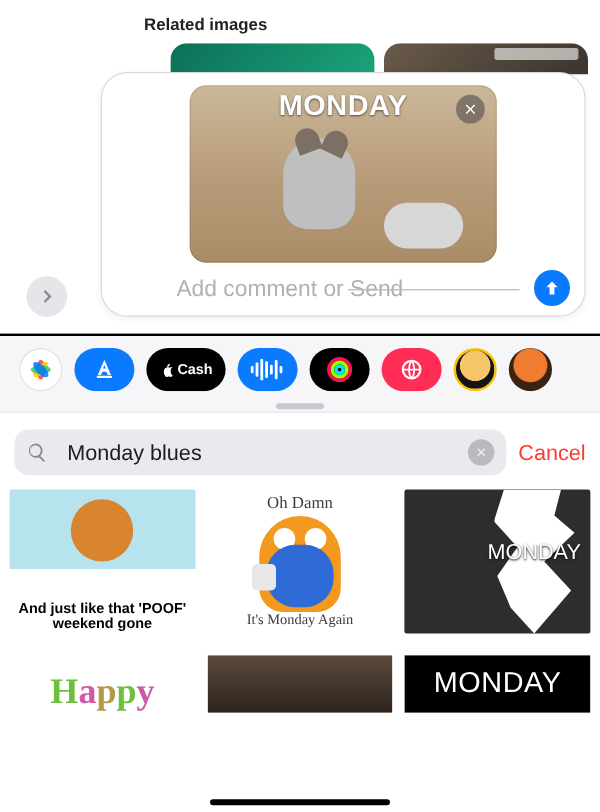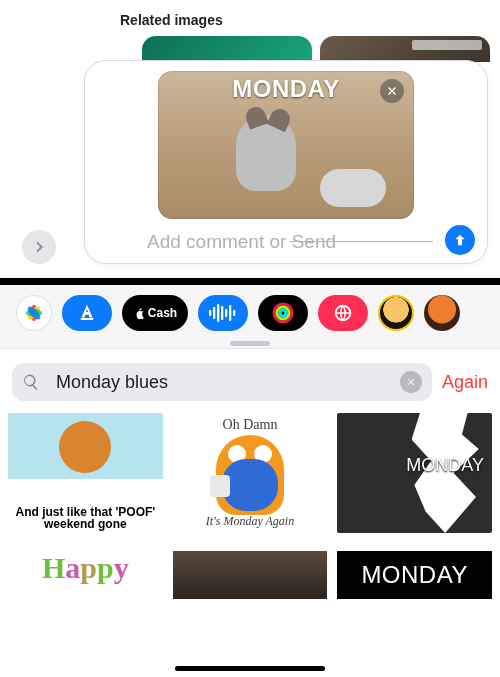--- a/index.html
+++ b/index.html
@@ -107,21 +107,21 @@
     .expand-chevron svg{ width:16px; height:16px; stroke:#8e8e93; stroke-width:3; fill:none; }
 
     
     .arrow-ann {
       position:absolute; left:260px; top:226px; width:170px; height:28px; pointer-events:none;
     }
 
     
     .drawer {
       margin-top: 14px; padding: 10px 6px 2px 6px;
-      background:#f6f6f8; border-top:7px solid #000000; border-bottom:1px solid #e5e5ea;
+      background:#f6f6f8; border-top:2px solid #000000; border-bottom:1px solid #e5e5ea;
       position: relative;
     }
     .drawer-row { display:flex; align-items:center; gap:10px; overflow-x:auto; padding: 0 10px; }
     .drawer-row::-webkit-scrollbar{ display:none; }
     .pill { height:36px; border-radius:18px; display:flex; align-items:center; justify-content:center; flex-shrink:0; }
     .pill.round { width:36px; }
     .pill svg { display:block; }
     .photos { background:#fff; box-shadow:inset 0 0 0 1px #e0e0e4; }
     .appstore{ background:#0a7aff; width:50px; }
     .cash{ background:#000; width:66px; color:#fff; font-size:12px; font-weight:600; gap:3px; }
@@ -166,32 +166,32 @@
     .t2{ background:#fff; }
     .t2 .topline{ position:absolute; top:4px; left:0; right:0; text-align:center;
       font-family: Georgia, serif; font-size:14px; color:#3c3c3c;}
     .t2 .garf{ position:absolute; left:50%; top:22px; transform:translateX(-50%);
       width:68px; height:80px; background:#f39a1e; border-radius:34px 34px 20px 20px;}
     .t2 .eye{position:absolute; width:18px; height:18px; background:#fff; border-radius:50%; top:10px;}
     .t2 .eye.l{left:12px;} .t2 .eye.r{right:12px;}
     .t2 .robe{position:absolute; left:6px; top:24px; width:56px; height:52px; background:#2e6bd6; border-radius:24px;}
     .t2 .mug{position:absolute; left:-6px; top:40px; width:20px; height:22px; background:#e8e8ea; border-radius:4px;}
     .t2 .botline{ position:absolute; bottom:4px; left:0; right:0; text-align:center;
-      font-family: Georgia, serif; font-style:italic; font-size:12px; color:#3c3c3c;}
+      font-family: Georgia, serif; font-size:12px; color:#3c3c3c;}
     .t3{ background:#2d2d2d; }
     .t3 .rip{ position:absolute; left:48%; top:0; width:70px; height:100%; background:#fff;
       clip-path: polygon(12% 0,80% 0,72% 18%,96% 30%,60% 50%,92% 70%,48% 100%,20% 82%,4% 60%,28% 40%,0 22%);
     }
     .t3 .label{
       position:absolute; right:8px; top:42px; color:#fff; font-family: Impact, "Arial Black", sans-serif;
       font-size:18px; text-shadow:0 1px 2px #000;
     }
 
     .grid2{ display:grid; grid-template-columns: repeat(3, 1fr); gap:10px; padding:0 8px 0 8px; }
-    .tile2{ height:48px; display:flex; align-items:flex-start; justify-content:center; overflow:hidden; }
+    .tile2{ height:48px; display:flex; align-items:flex-end; justify-content:center; overflow:hidden; }
     .happy{
       font-family: "Comic Sans MS", cursive; font-size:30px; font-weight:700;
     }
     .happy span:nth-child(1){color:#6fbf3e;}
     .happy span:nth-child(2){color:#cc5aa6;}
     .happy span:nth-child(3){color:#b59a4a;}
     .happy span:nth-child(4){color:#6fbf3e;}
     .happy span:nth-child(5){color:#cc5aa6;}
     .dim{ background: linear-gradient(#5b4a3c,#2d241e); width:100%; height:100%; }
     .mon2{ background:#000; width:100%; height:100%; display:flex; align-items:center; justify-content:center; }
@@ -316,21 +316,21 @@
       <path d="M10 2a8 8 0 015.3 13.9l5.4 5.4-1.4 1.4-5.4-5.4A8 8 0 1110 2zm0 2a6 6 0 100 12 6 6 0 000-12z"></path>
     </svg>
     <input class="search-text" value="Monday blues" style="">
     <div class="clear-btn">
       <svg viewBox="0 0 24 24">
           <line x1="5" y1="5" x2="19" y2="19"></line>
           <line x1="19" y1="5" x2="5" y2="19"></line>
         </svg>
     </div>
   </div>
-  <div class="cancel-link">Again</div>
+  <div class="cancel-link">Cancel</div>
 </div>
 
 <div class="grid">
   <div class="tile t1">
     <div class="char"></div>
     <div class="cap-bot">And just like that
 'POOF' weekend gone</div>
   </div>
   <div class="tile t2">
     <div class="topline">Oh Damn</div>

